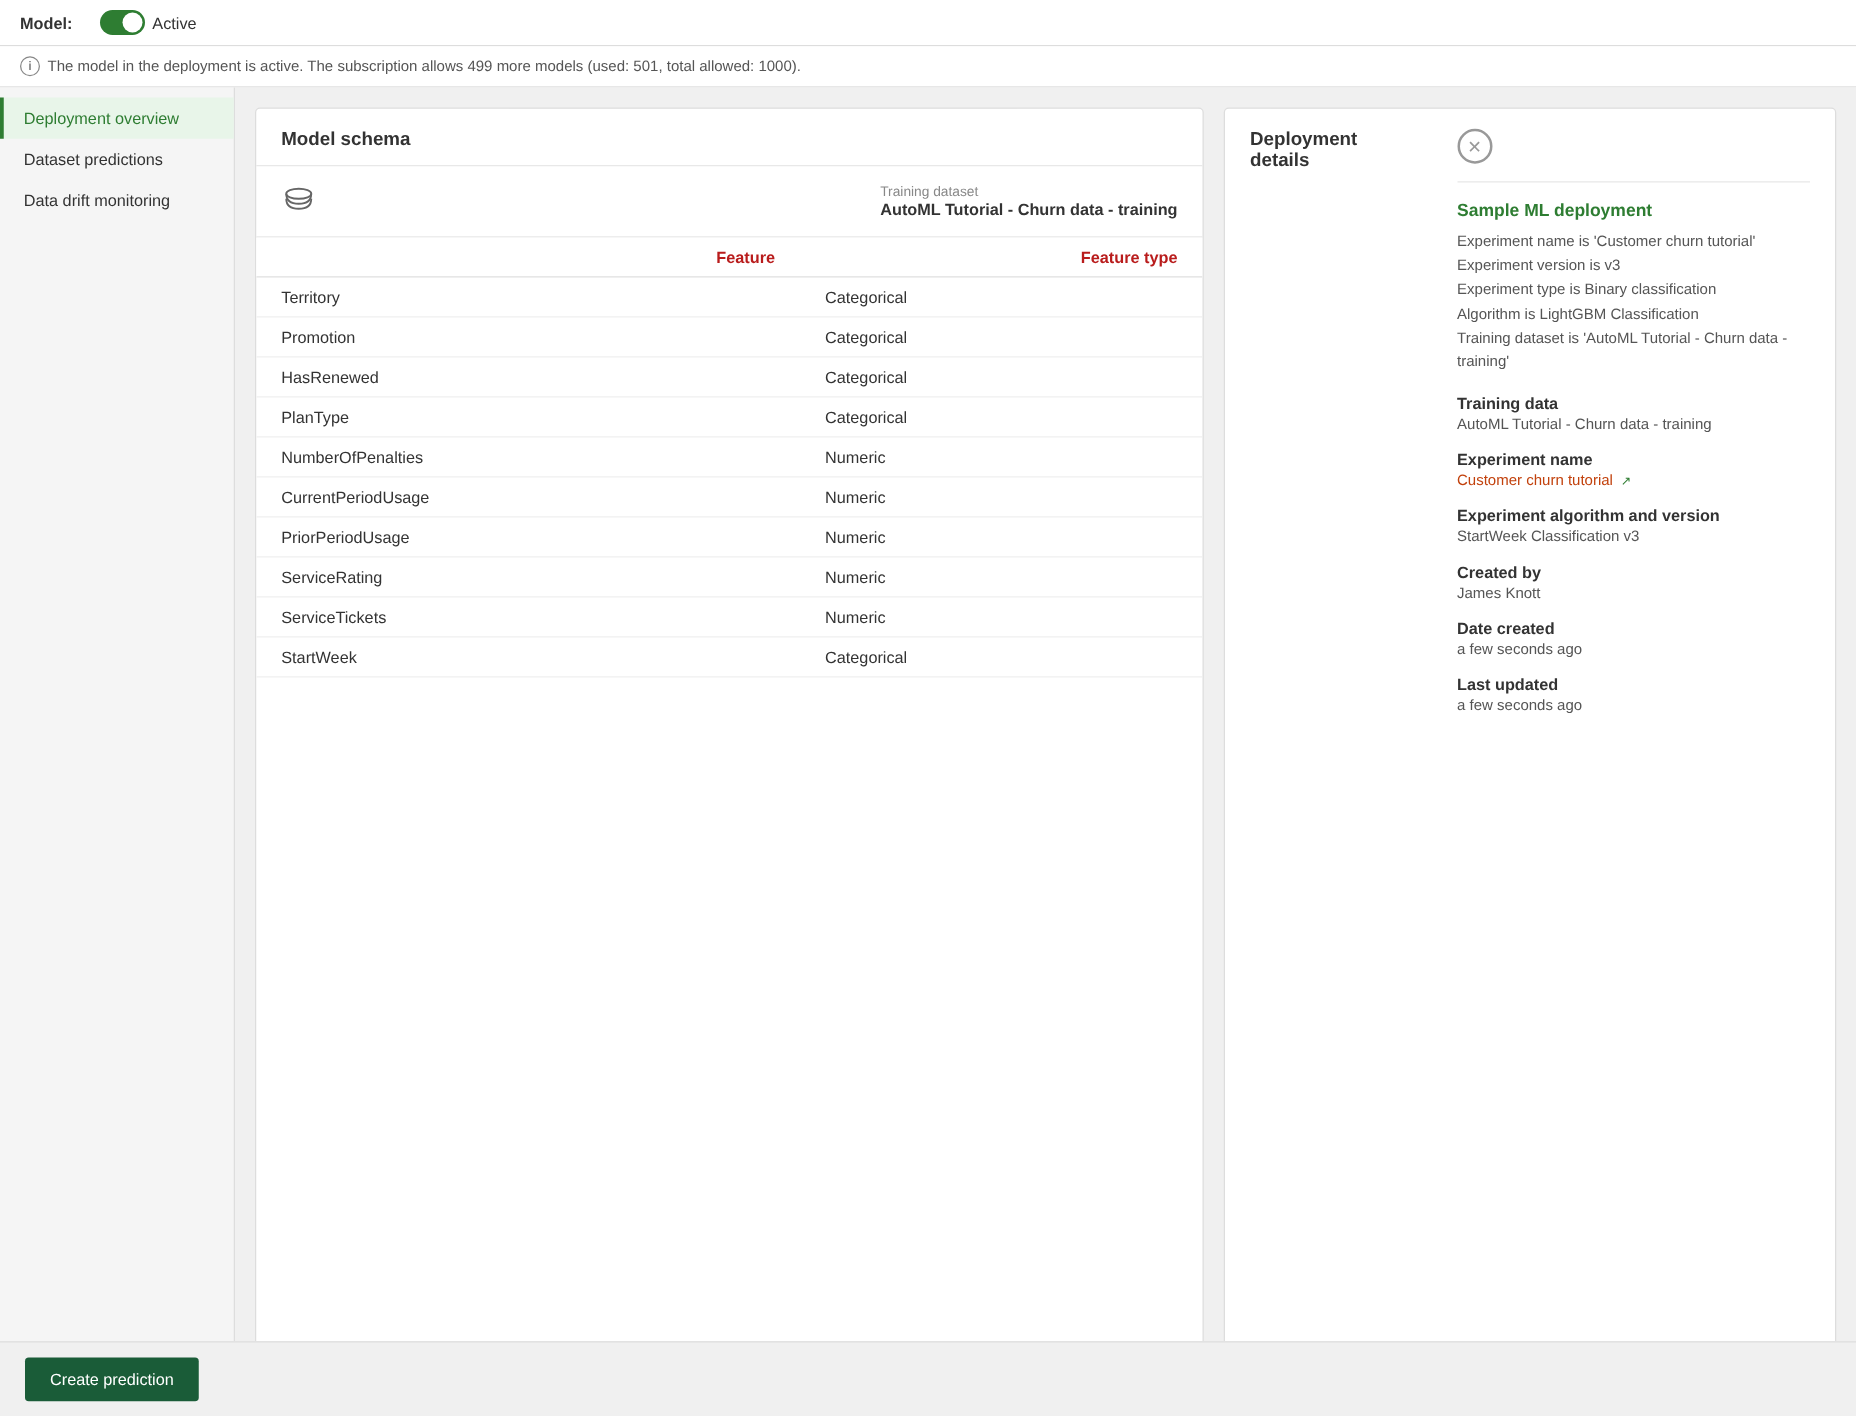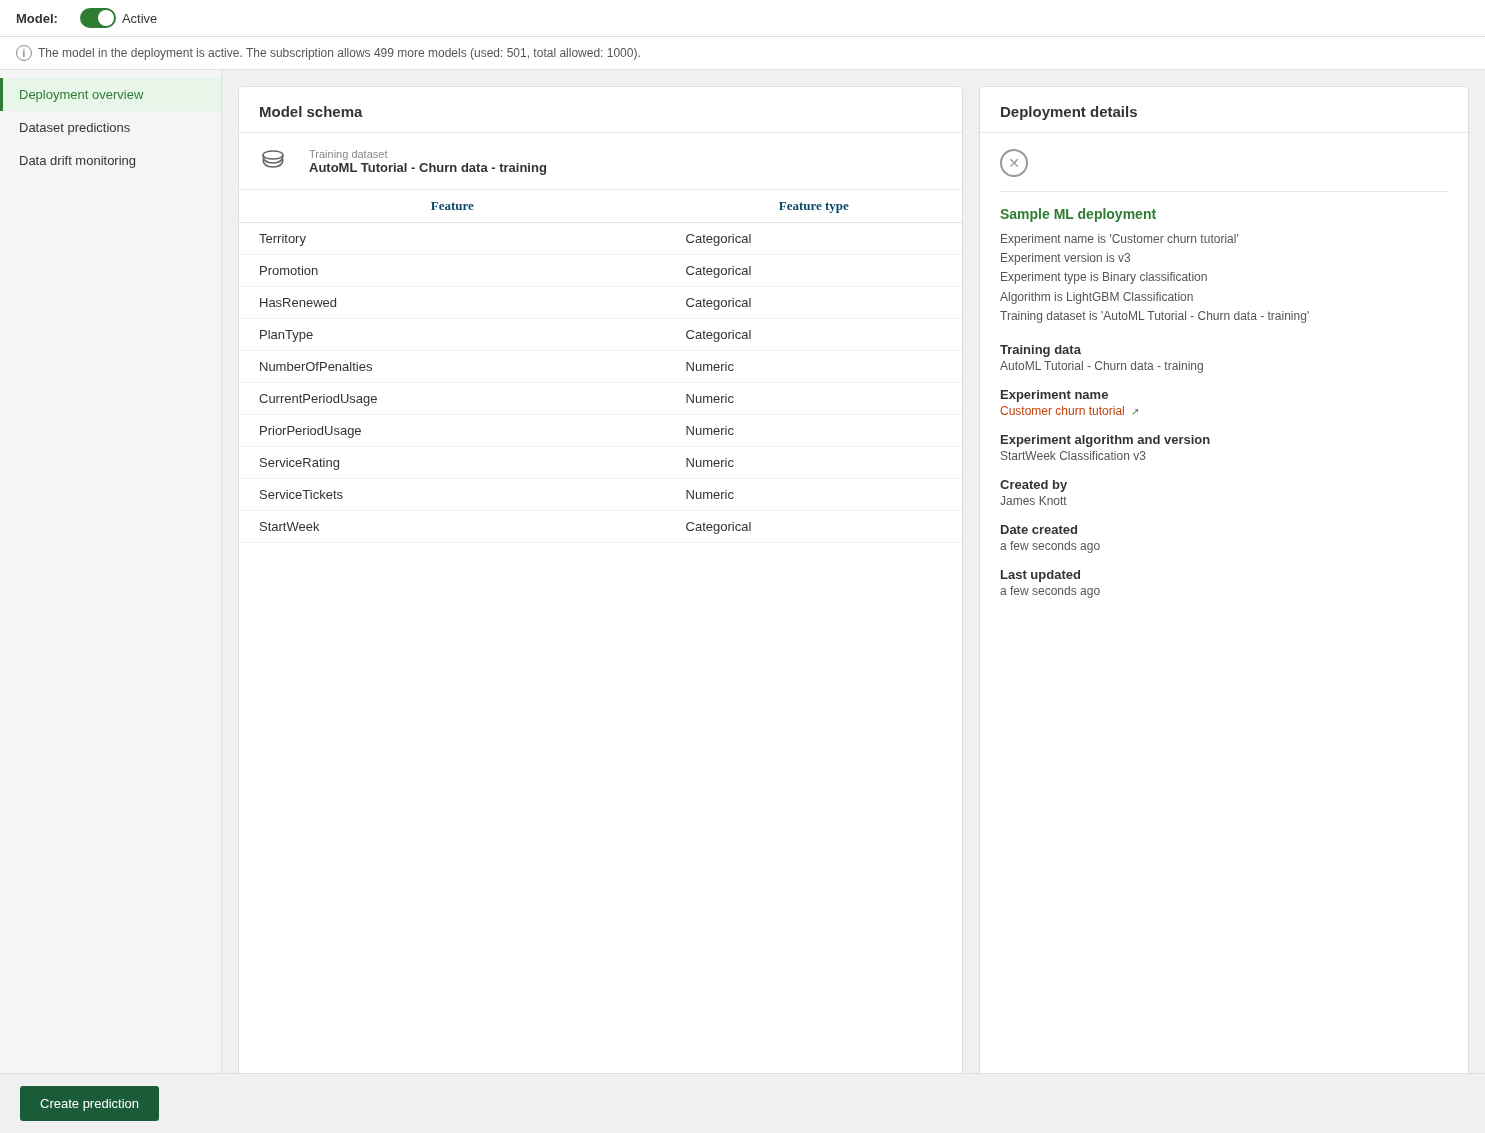--- a/index.html
+++ b/index.html
@@ -41,21 +41,21 @@
       font-size: 10px; font-weight: bold; color: #888; flex-shrink: 0;
     }
 
     .main-layout {
       display: flex;
       height: calc(1133px - 82px);
     }
 
     
     .sidebar {
-      width: 222px;
+      width: 188px;
       background: #f5f5f5;
       border-right: 1px solid #ddd;
       padding: 8px 0;
       display: flex;
       flex-direction: column;
       justify-content: space-between;
     }
     .sidebar-nav { list-style: none; }
     .sidebar-nav li {
       padding: 9px 16px;
@@ -106,55 +106,55 @@
       padding: 16px 20px 12px;
       font-size: 15px;
       font-weight: 600;
       color: #333;
       border-bottom: 1px solid #e8e8e8;
     }
     .training-dataset-section {
       padding: 12px 20px;
       display: flex;
       align-items: center;
-      gap: 18px;
+      gap: 7px;
       border-bottom: 1px solid #e8e8e8;
+      justify-content: space-between;
     }
     .training-label { font-size: 11px; color: #888; }
     .training-name { font-size: 13px; font-weight: 600; color: #333; }
 
     
     .feature-table {
       width: 100%;
       border-collapse: collapse;
       font-size: 13px;
     }
     .feature-table th {
-      text-align: center;
+      text-align: right;
       padding: 8px 20px;
       font-weight: 600;
-      color: #0c4a6e;
+      color: #b91c1c;
       background: #fff;
       border-bottom: 1px solid #e0e0e0;
-      font-family: Liberation Serif, serif;
     }
     .feature-table td {
       padding: 8px 20px;
       border-bottom: 1px solid #f0f0f0;
       color: #333;
     }
 
     
     .deployment-details-panel {
       width: 490px;
       background: #fff;
       border: 1px solid #ddd;
       border-radius: 4px;
       display: flex;
-      flex-direction: column;
+      flex-direction: row;
     }
     .dep-panel-header {
       padding: 16px 20px 12px;
       font-size: 15px;
       font-weight: 600;
       color: #333;
       border-bottom: 1px solid #e8e8e8;
     }
     .dep-panel-body { padding: 16px 20px; }
     .dep-icon-row {

